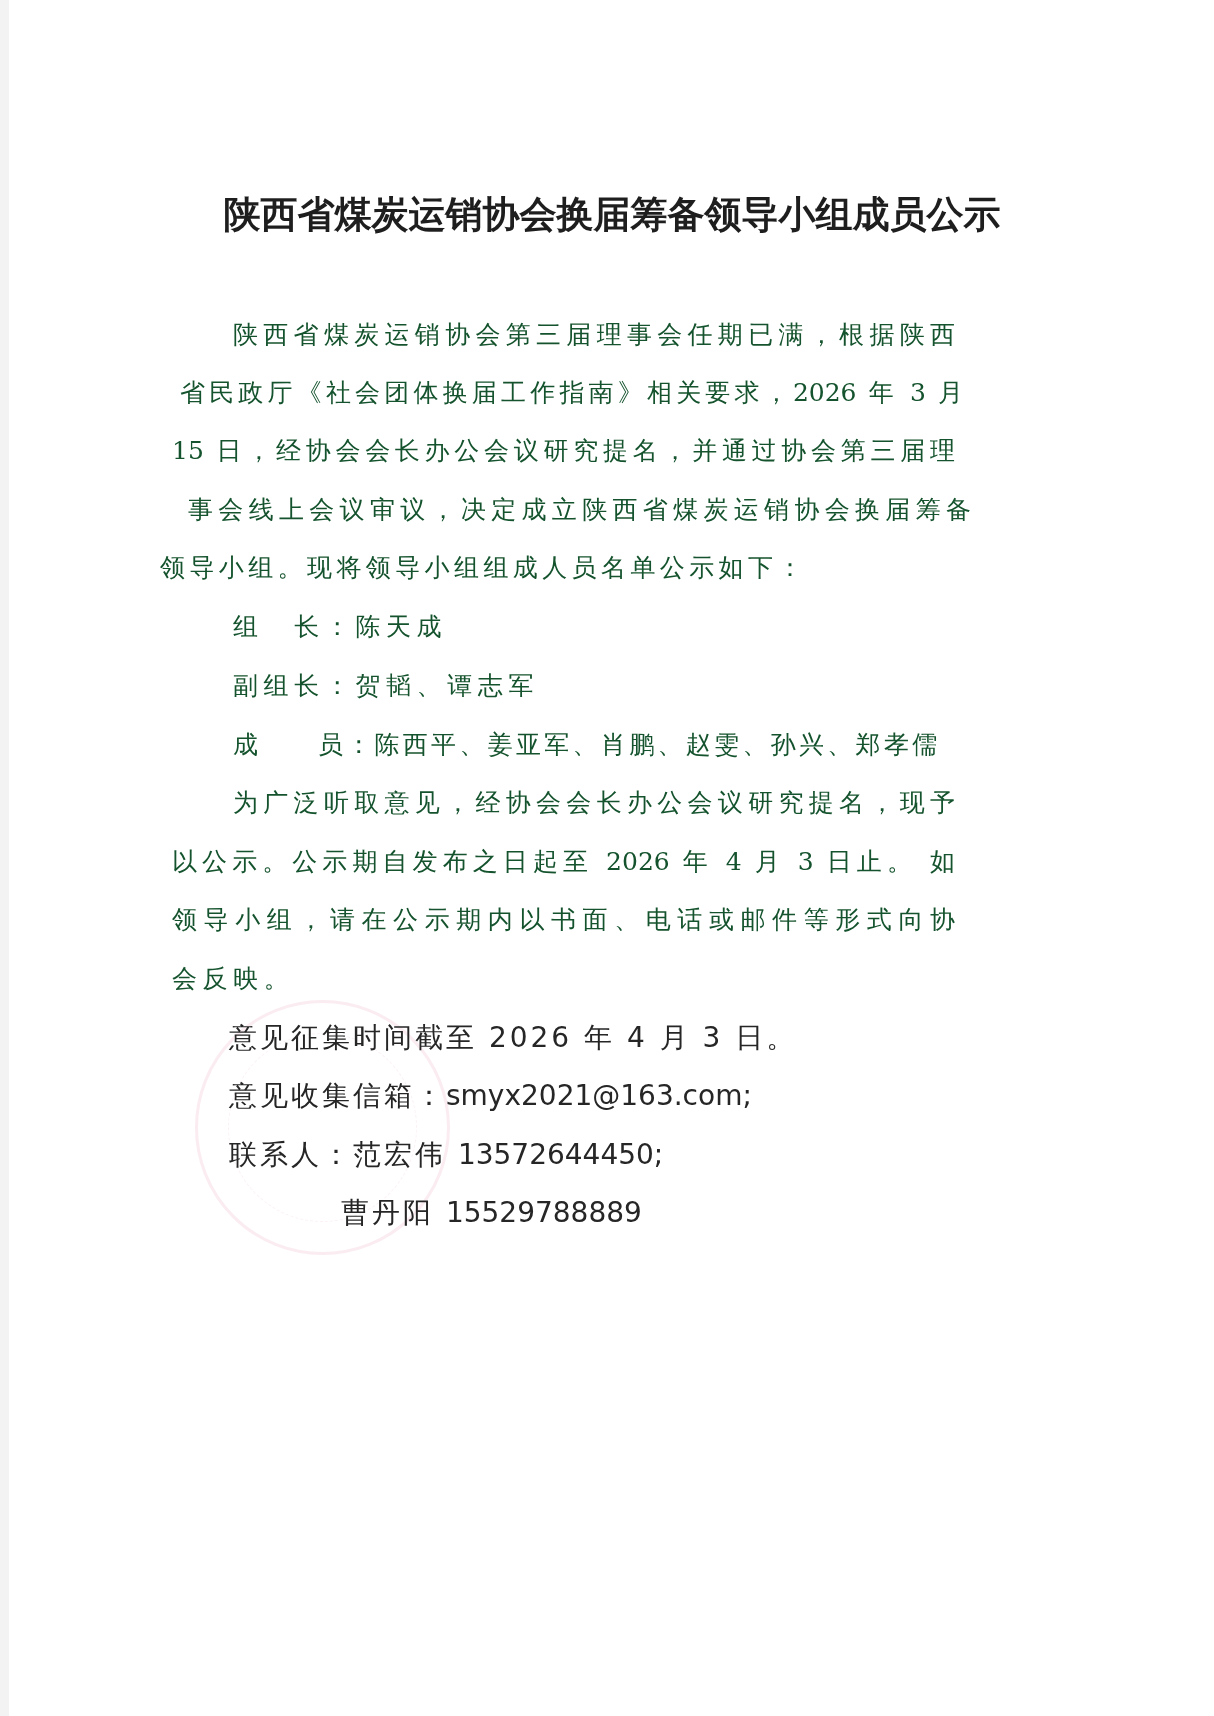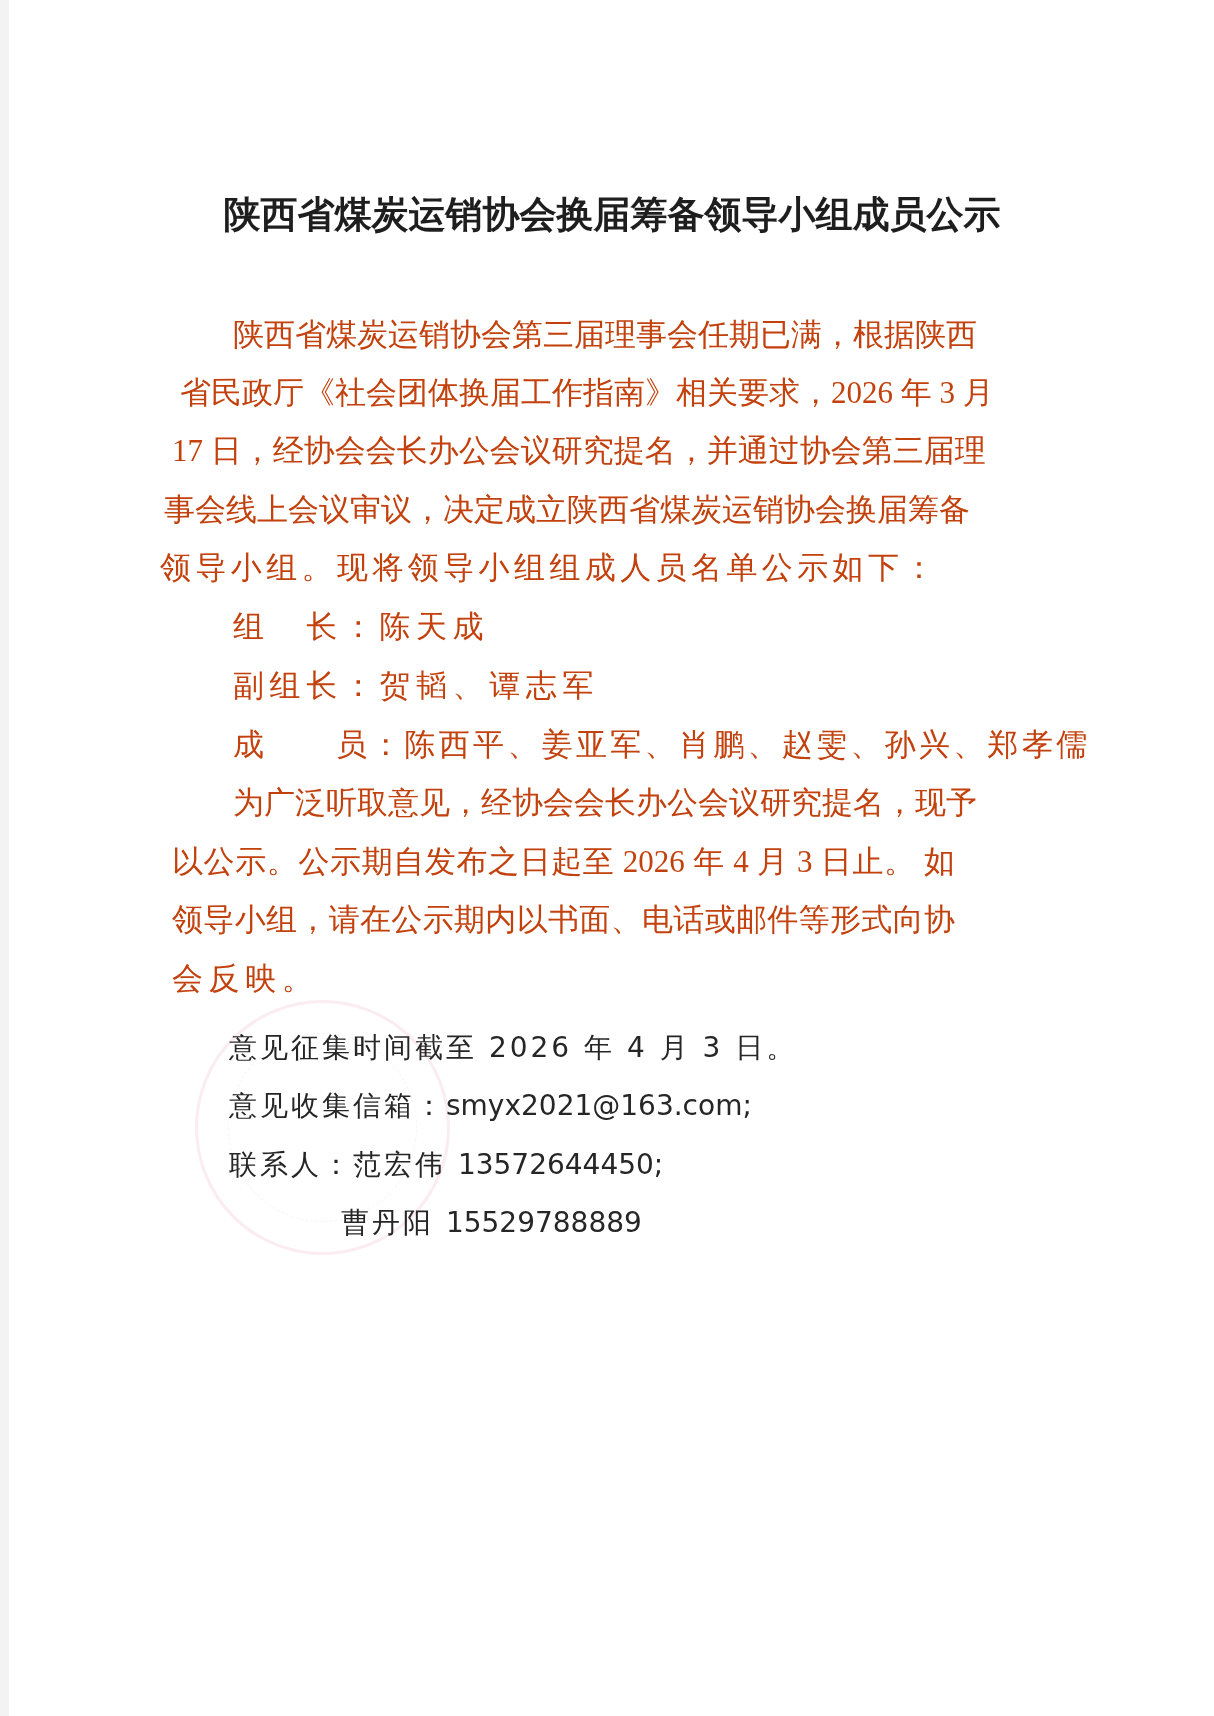--- a/index.html
+++ b/index.html
@@ -29,50 +29,49 @@
     .title {
       position: absolute; left: 0; top: 190px; width: 1214px;
       text-align: center;
       font-family: "DejaVu Sans", "Liberation Sans", sans-serif;
       font-size: 37px; font-weight: bold; letter-spacing: 0px;
       color: #1e1e1e;
       padding-left: 10px; box-sizing: border-box;
     }
     .line {
       position: absolute; white-space: nowrap;
-      font-size: 31px; line-height: 40px;
-      color: #c2410c;
+      font-size: 25px; line-height: 40px;
+      color: #14532d;
       letter-spacing: 5.6px;
-      font-family: Liberation Serif, serif;
     }
     .just {
       text-align: justify; text-align-last: justify;
       letter-spacing: 0;
     }
     .sans {
       font-family: "DejaVu Sans", "Liberation Sans", sans-serif;
-      font-size: 28px; letter-spacing: 3px; color: #262626; margin-top: 10px;
+      font-size: 28px; letter-spacing: 3px; color: #262626;
     }
     .num { letter-spacing: 0; }
   </style>
 </head>
 <body>
 
 <div class="left-strip"></div>
 
 <div class="seal">
   <div class="seal-inner"></div>
 </div>
 
 <div class="title">陕西省煤炭运销协会换届筹备领导小组成员公示</div>
 
 <div class="line just" style="left:233px; top:315px; width:722px; letter-spacing:0;">陕西省煤炭运销协会第三届理事会任期已满，根据陕西</div>
 <div class="line just" style="left:172px; top:373px; width:783px;margin-left:8px;">省民政厅《社会团体换届工作指南》相关要求，2026 年 3 月</div>
-<div class="line just" style="left:172px; top:431px; width:783px;">17 日，经协会会长办公会议研究提名，并通过协会第三届理</div>
-<div class="line just" style="left:164px; top:490px; width:783px;">事会线上会议审议，决定成立陕西省煤炭运销协会换届筹备</div>
+<div class="line just" style="left:172px; top:431px; width:783px;">15 日，经协会会长办公会议研究提名，并通过协会第三届理</div>
+<div class="line just" style="left:188px; top:490px; width:783px;">事会线上会议审议，决定成立陕西省煤炭运销协会换届筹备</div>
 <div class="line" style="left:160px; top:548px; letter-spacing:4.4px;text-align:right;">领导小组。现将领导小组组成人员名单公示如下：</div>
 
 <div class="line" style="left:233px; top:607px;">
   <span>组　长：</span><span>陈天成</span>
 </div>
 <div class="line" style="left:233px; top:666px;">
   <span>副组长：</span><span>贺韬、谭志军</span>
 </div>
 <div class="line" style="left:233px; top:725px; letter-spacing:3.3px;">
   <span>成　　员：</span><span>陈西平、姜亚军、肖鹏、赵雯、孙兴、郑孝儒</span>

